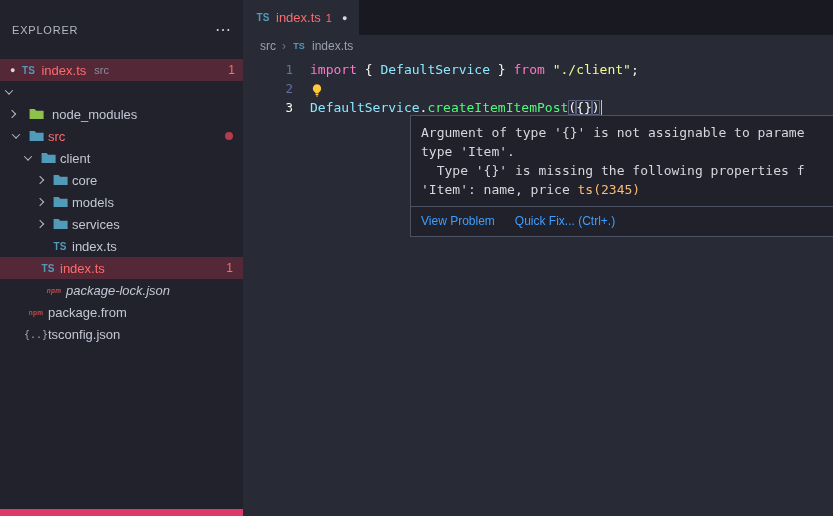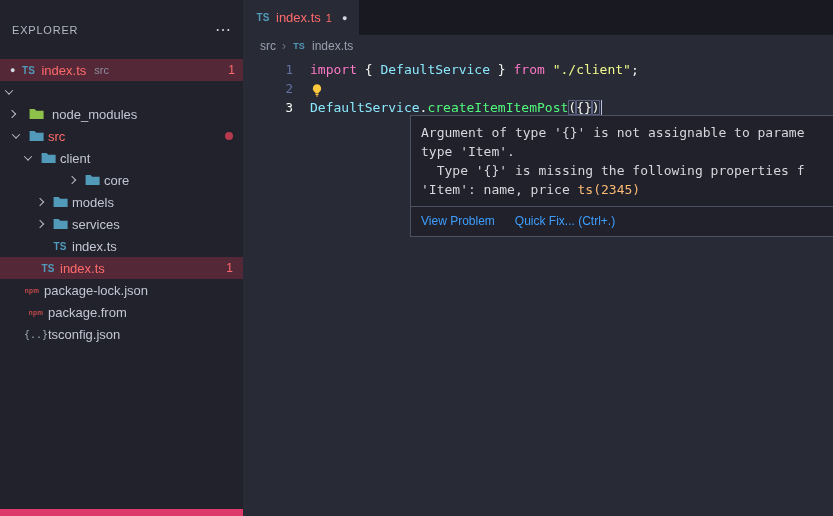--- a/index.html
+++ b/index.html
@@ -125,21 +125,21 @@
           <span class="chev-slot">
             <span class="chev down"></span>
           </span>
           <span class="icon-slot">
             <svg width="15" height="12" viewBox="0 0 16 13">
               <path d="M0.5 1 h5.4 l1.8 2 h8 v9 h-15.2 z" fill="#519aba"></path>
             </svg>
           </span>
           <span class="tree-label">client</span>
         </div>
-        <div class="tree-row" style="padding-left: 32px; margin-left: 32px;">
+        <div class="tree-row" style="padding-left: 32px;">
           <span class="chev-slot">
             <span class="chev right"></span>
           </span>
           <span class="icon-slot">
             <svg width="15" height="12" viewBox="0 0 16 13">
               <path d="M0.5 1 h5.4 l1.8 2 h8 v9 h-15.2 z" fill="#519aba"></path>
             </svg>
           </span>
           <span class="tree-label">core</span>
         </div>
@@ -169,21 +169,21 @@
           <span class="chev-slot"></span>
           <span class="icon-slot ts-icon">TS</span>
           <span class="tree-label">index.ts</span>
         </div>
         <div class="tree-row selected" style="padding-left: 20px;">
           <span class="chev-slot"></span>
           <span class="icon-slot ts-icon">TS</span>
           <span class="tree-label err">index.ts</span>
           <span class="badge-count">1</span>
         </div>
-        <div class="tree-row" style="padding-left: 4px;">
+        <div class="tree-row" style="padding-left: 26px; font-style: italic;">
           <span class="chev-slot"></span>
           <span class="icon-slot npm-icon">npm</span>
           <span class="tree-label">package-lock.json</span>
         </div>
         <div class="tree-row" style="padding-left: 8px;">
           <span class="chev-slot"></span>
           <span class="icon-slot npm-icon">npm</span>
           <span class="tree-label">package.from</span>
         </div>
         <div class="tree-row" style="padding-left: 8px;">

